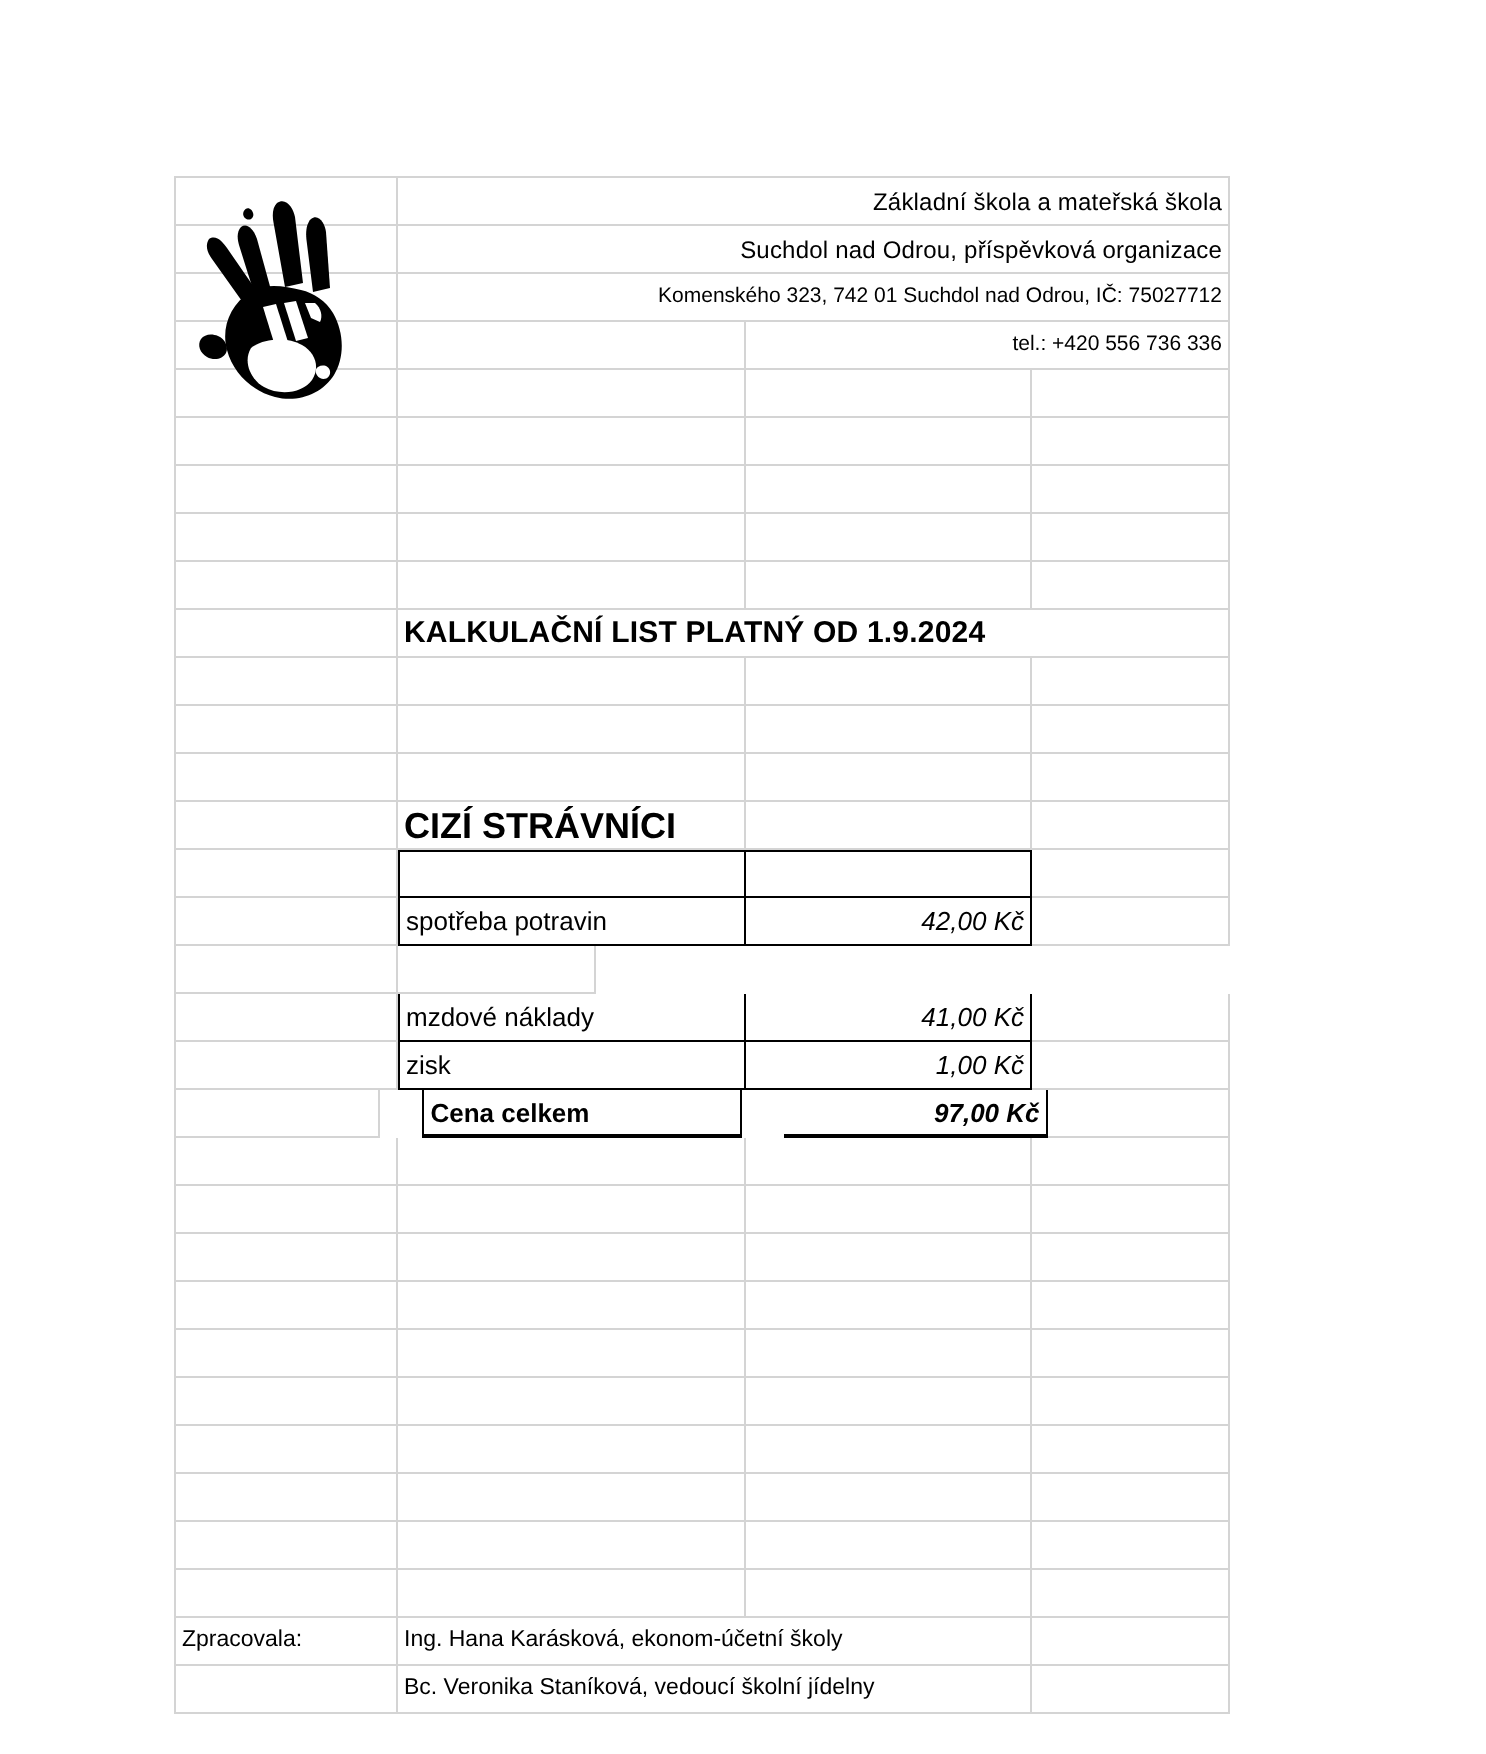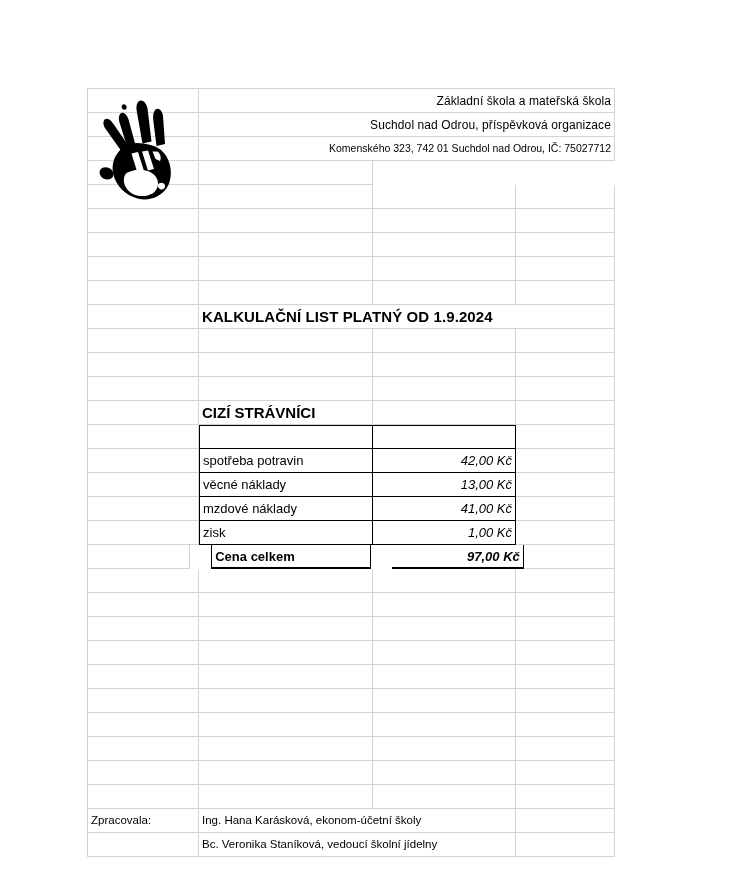--- a/index.html
+++ b/index.html
@@ -70,21 +70,21 @@
 
   
   .title {
     font-size: 15px;
     font-weight: bold;
     letter-spacing: .1px;
   }
 
   
   .sect-head {
-    font-size: 15px;
+    font-size: 18px;
     font-weight: bold;
   }
   .bx { border: 1.6px solid #000; }
   .bx-l   { border-left: 1.6px solid #000; }
   .bx-r   { border-right: 1.6px solid #000; }
   .bx-t   { border-top: 1.6px solid #000; }
   .bx-b   { border-bottom: 1.6px solid #000; }
   .bx-b-thick { border-bottom: 2.4px solid #000; margin-left: 21px; }
   .bold { font-weight: bold; }
 
@@ -121,20 +121,21 @@
 
   <div class="row">
     <div class="cell cA"></div>
     <div class="cell cBCD right hdr-small">Komenského 323, 742 01 Suchdol nad Odrou, IČ: 75027712</div>
   </div>
 
 
   <div class="row">
     <div class="cell cA"></div>
     <div class="cell cB"></div>
+    <div class="cell cCD right hdr-small">tel.: +420 556 736 336</div>
   </div>
 
   <div class="row">
     <div class="cell cA"></div>
     <div class="cell cB"></div>
     <div class="cell cC"></div>
     <div class="cell cD"></div>
   </div>
   <div class="row">
     <div class="cell cA"></div>
@@ -201,22 +202,20 @@
 
   <div class="row">
     <div class="cell cA"></div>
     <div class="cell cB bx-l bx-r bx-b itemname">spotřeba potravin</div>
     <div class="cell cC bx-r bx-b right amount">42,00 Kč</div>
     <div class="cell cD"></div>
   </div>
 
   <div class="row">
     <div class="cell cA"></div>
-    <div class="cell cB bx-l bx-r bx-b itemname">věcné náklady</div>
-    <div class="cell cC bx-r bx-b right amount">13,00 Kč</div>
     <div class="cell cD"></div>
   </div>
 
   <div class="row">
     <div class="cell cA"></div>
     <div class="cell cB bx-l bx-r bx-b itemname">mzdové  náklady</div>
     <div class="cell cC bx-r bx-b right amount">41,00 Kč</div>
     <div class="cell cD"></div>
   </div>
 

